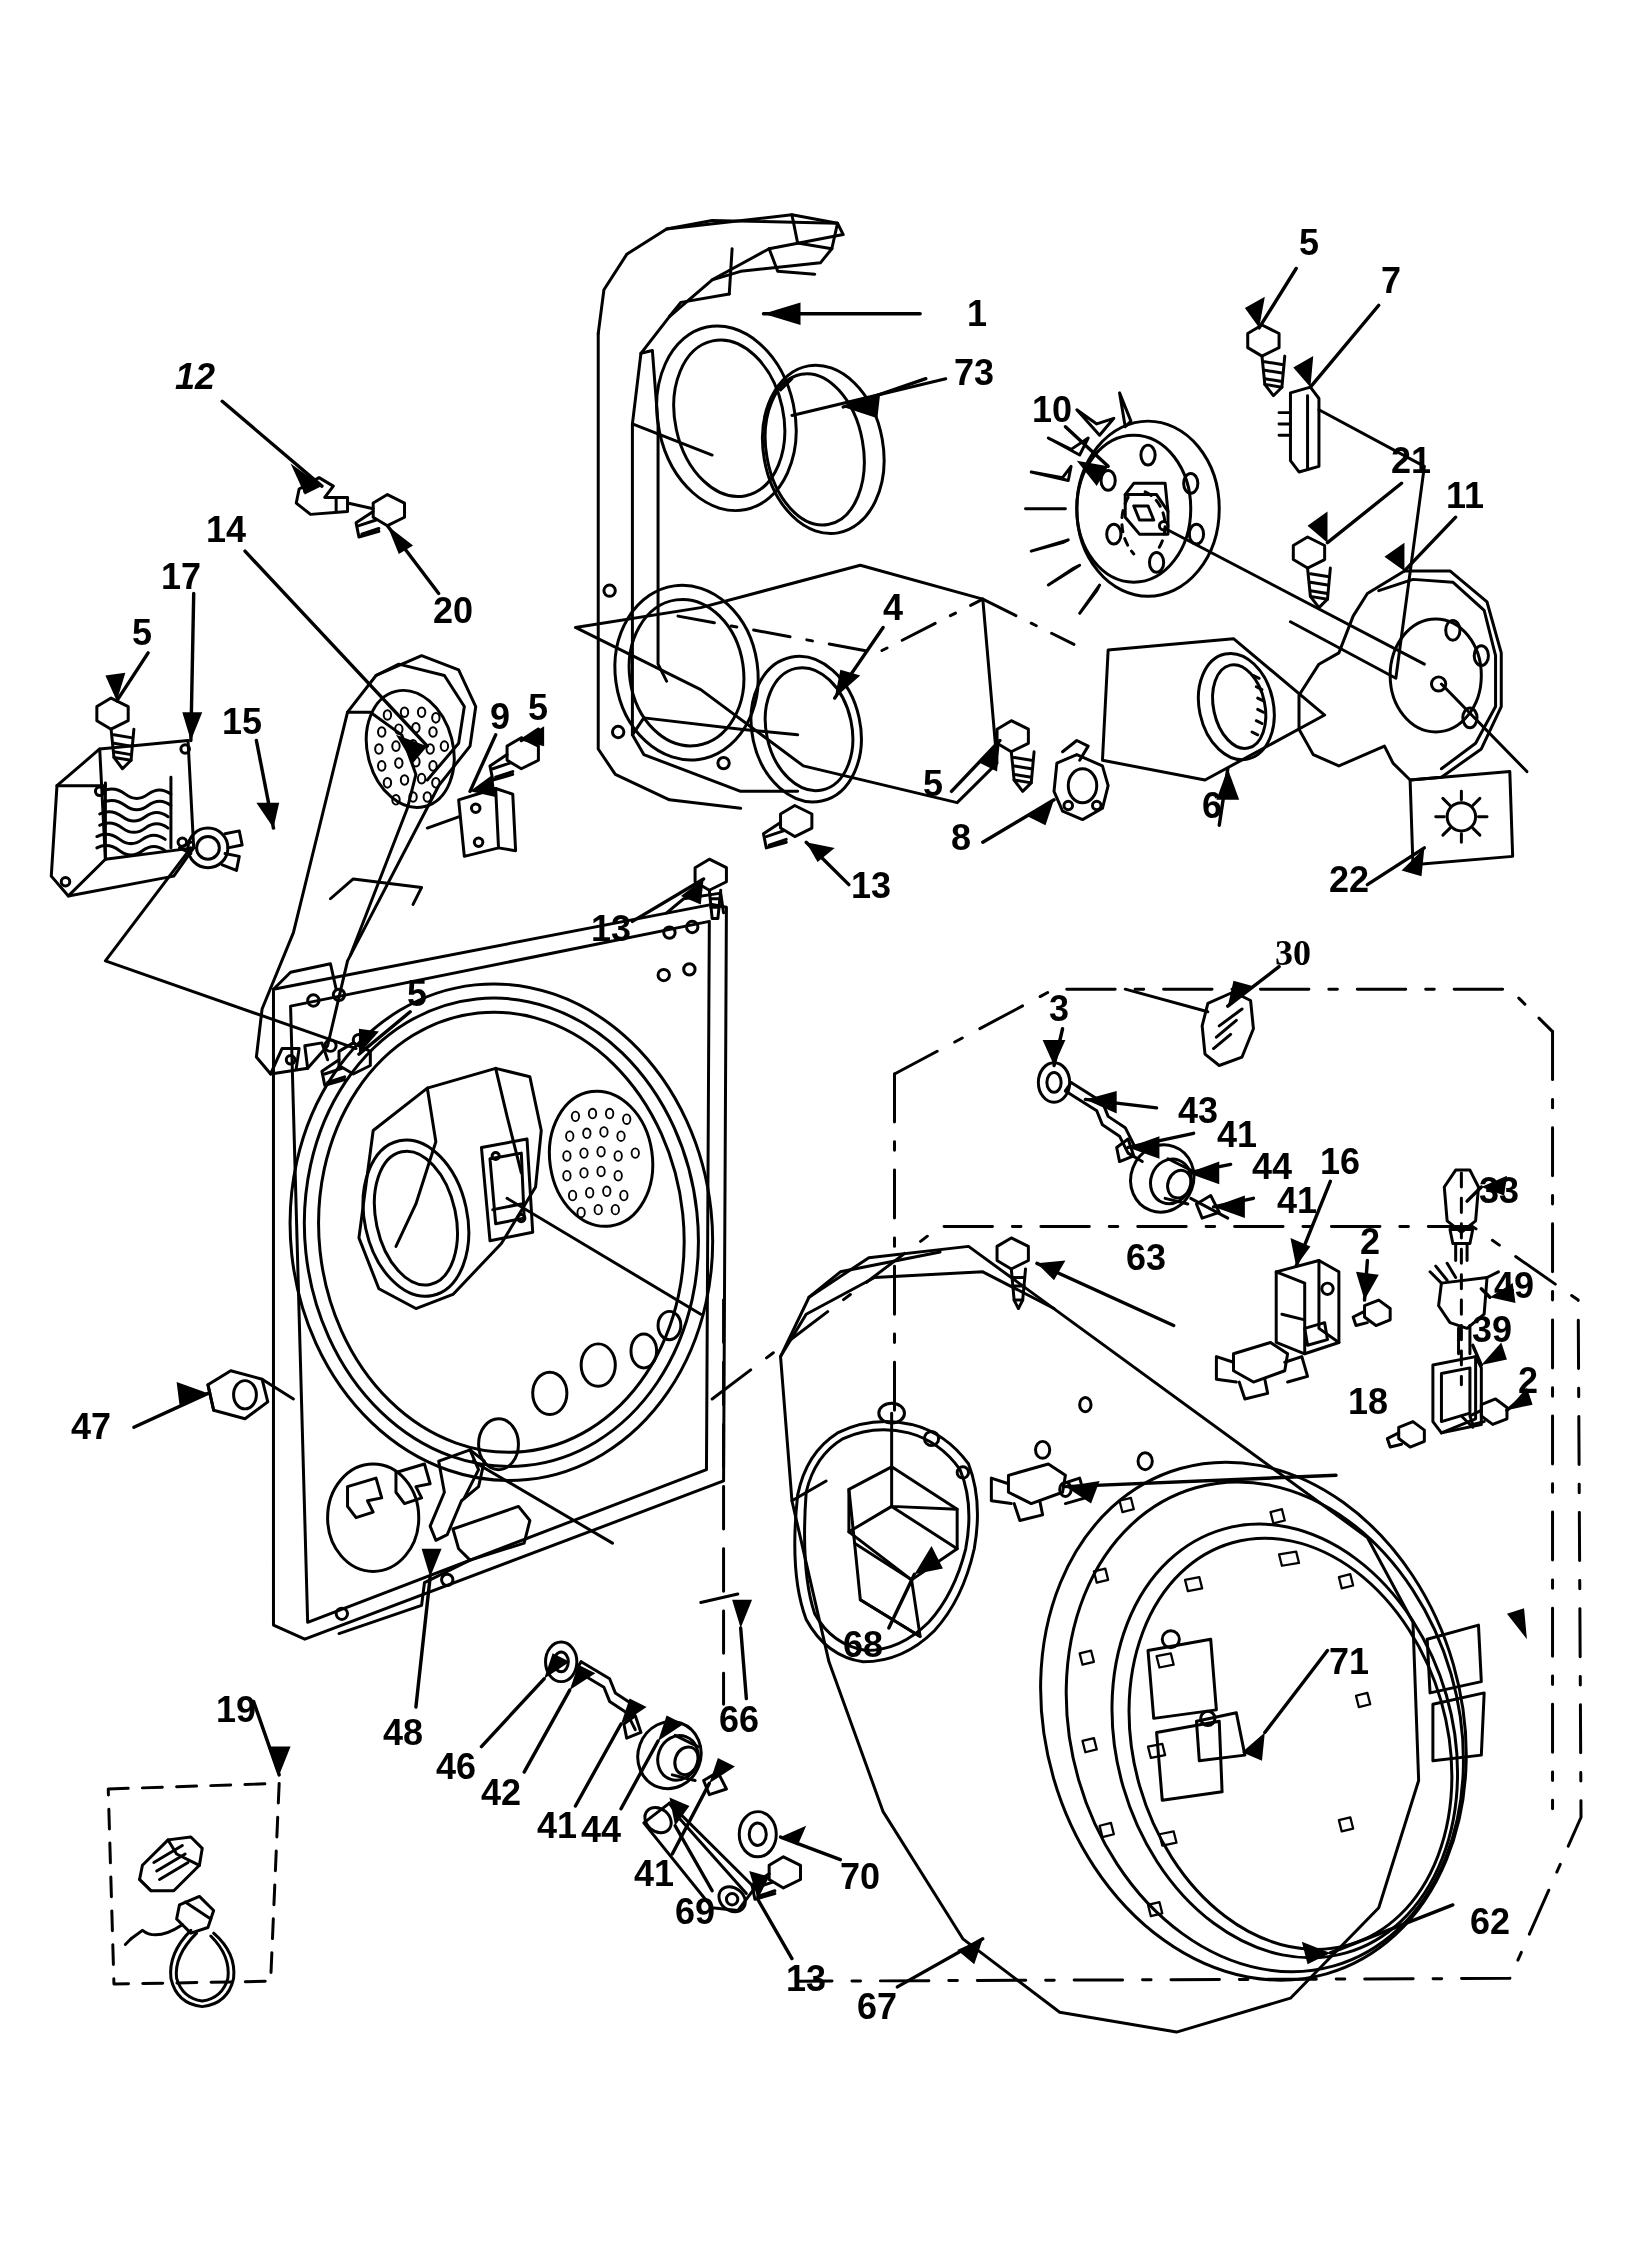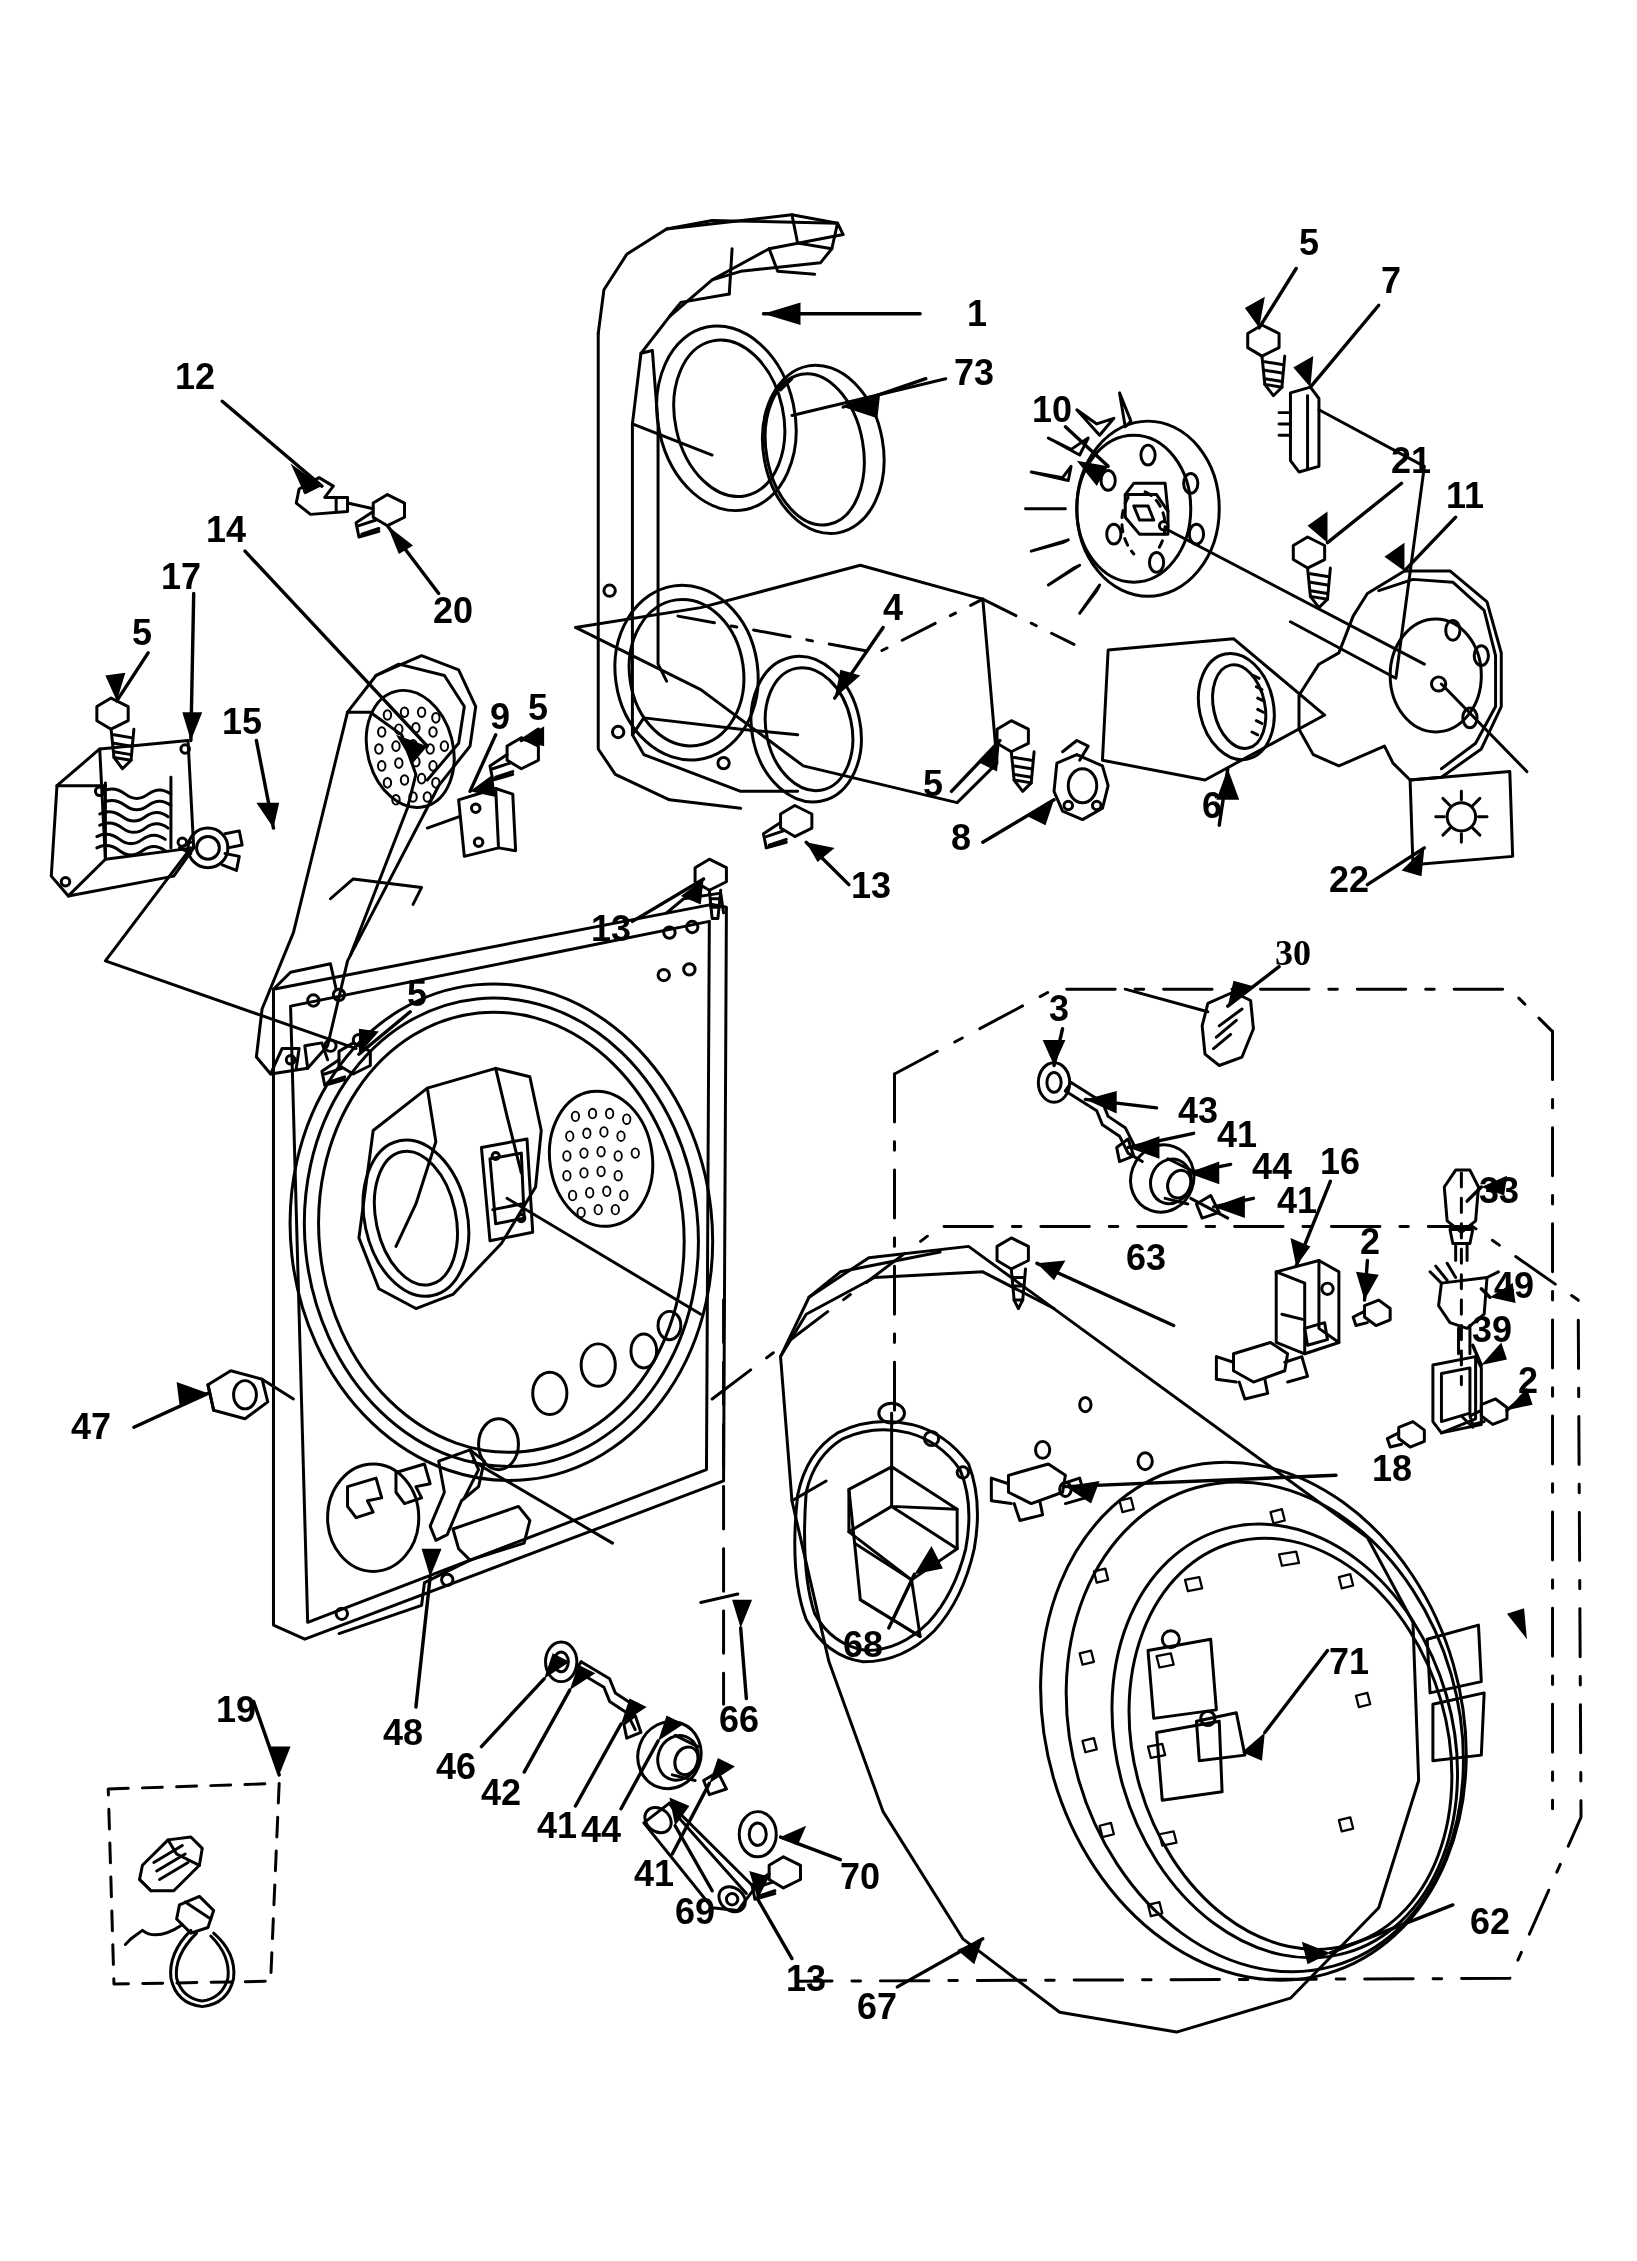--- a/index.html
+++ b/index.html
@@ -719,21 +719,21 @@
       <path d="M474 1292 L470 1272 L484 1278 Z"></path>
       <path d="M548 1300 L566 1292 L560 1306 Z"></path>
       <path d="M532 1344 L526 1324 L540 1328 Z"></path>
       <path d="M690 1372 L672 1380 L684 1390 Z"></path>
       <path d="M1072 1160 L1058 1142 L1070 1138 Z"></path>
     </g>
   </svg>
 
   <div class="callout c-lg" style="left: 977px; top: 314px;">1</div>
   <div class="callout c-lg" style="left: 974px; top: 373px;">73</div>
-  <div class="callout c-lg" style="left: 195px; top: 377px;">12</div>
+  <div class="callout c-lg" style="left: 195px; top: 377px; font-style: italic;">12</div>
   <div class="callout c-lg" style="left: 1309px; top: 243px;">5</div>
   <div class="callout c-lg" style="left: 1391px; top: 281px;">7</div>
   <div class="callout c-lg" style="left: 1052px; top: 410px;">10</div>
   <div class="callout c-lg" style="left: 1411px; top: 461px;">21</div>
   <div class="callout c-lg" style="left: 1465px; top: 496px;">11</div>
   <div class="callout c-lg" style="left: 226px; top: 530px;">14</div>
   <div class="callout c-lg" style="left: 453px; top: 611px;">20</div>
   <div class="callout c-lg" style="left: 181px; top: 577px;">17</div>
   <div class="callout c-lg" style="left: 142px; top: 633px;">5</div>
   <div class="callout c-lg" style="left: 242px; top: 722px;">15</div>
@@ -753,21 +753,21 @@
   <div class="callout c-lg" style="left: 1237px; top: 1135px;">41</div>
   <div class="callout c-lg" style="left: 1272px; top: 1167px;">44</div>
   <div class="callout c-lg" style="left: 1297px; top: 1201px;">41</div>
   <div class="callout c-lg" style="left: 1340px; top: 1162px;">16</div>
   <div class="callout c-lg" style="left: 1370px; top: 1242px;">2</div>
   <div class="callout c-lg" style="left: 1499px; top: 1191px;">33</div>
   <div class="callout c-lg" style="left: 1514px; top: 1286px;">49</div>
   <div class="callout c-lg" style="left: 1492px; top: 1330px;">39</div>
   <div class="callout c-lg" style="left: 1528px; top: 1381px;">2</div>
   <div class="callout c-lg" style="left: 1134px; top: 1258px; margin-left: 12px;">63</div>
-  <div class="callout c-lg" style="left: 1368px; top: 1469px; margin-left: 24px;">18</div>
+  <div class="callout c-lg" style="left: 1368px; top: 1402px;">18</div>
   <div class="callout c-lg" style="left: 91px; top: 1427px;">47</div>
   <div class="callout c-lg" style="left: 863px; top: 1645px;">68</div>
   <div class="callout c-lg" style="left: 1349px; top: 1662px;">71</div>
   <div class="callout c-lg" style="left: 1490px; top: 1922px;">62</div>
   <div class="callout c-lg" style="left: 236px; top: 1682px; margin-top: 28px;">19</div>
   <div class="callout c-lg" style="left: 403px; top: 1733px;">48</div>
   <div class="callout c-lg" style="left: 456px; top: 1767px;">46</div>
   <div class="callout c-lg" style="left: 501px; top: 1793px;">42</div>
   <div class="callout c-lg" style="left: 557px; top: 1826px;">41</div>
   <div class="callout c-lg" style="left: 601px; top: 1830px;">44</div>

